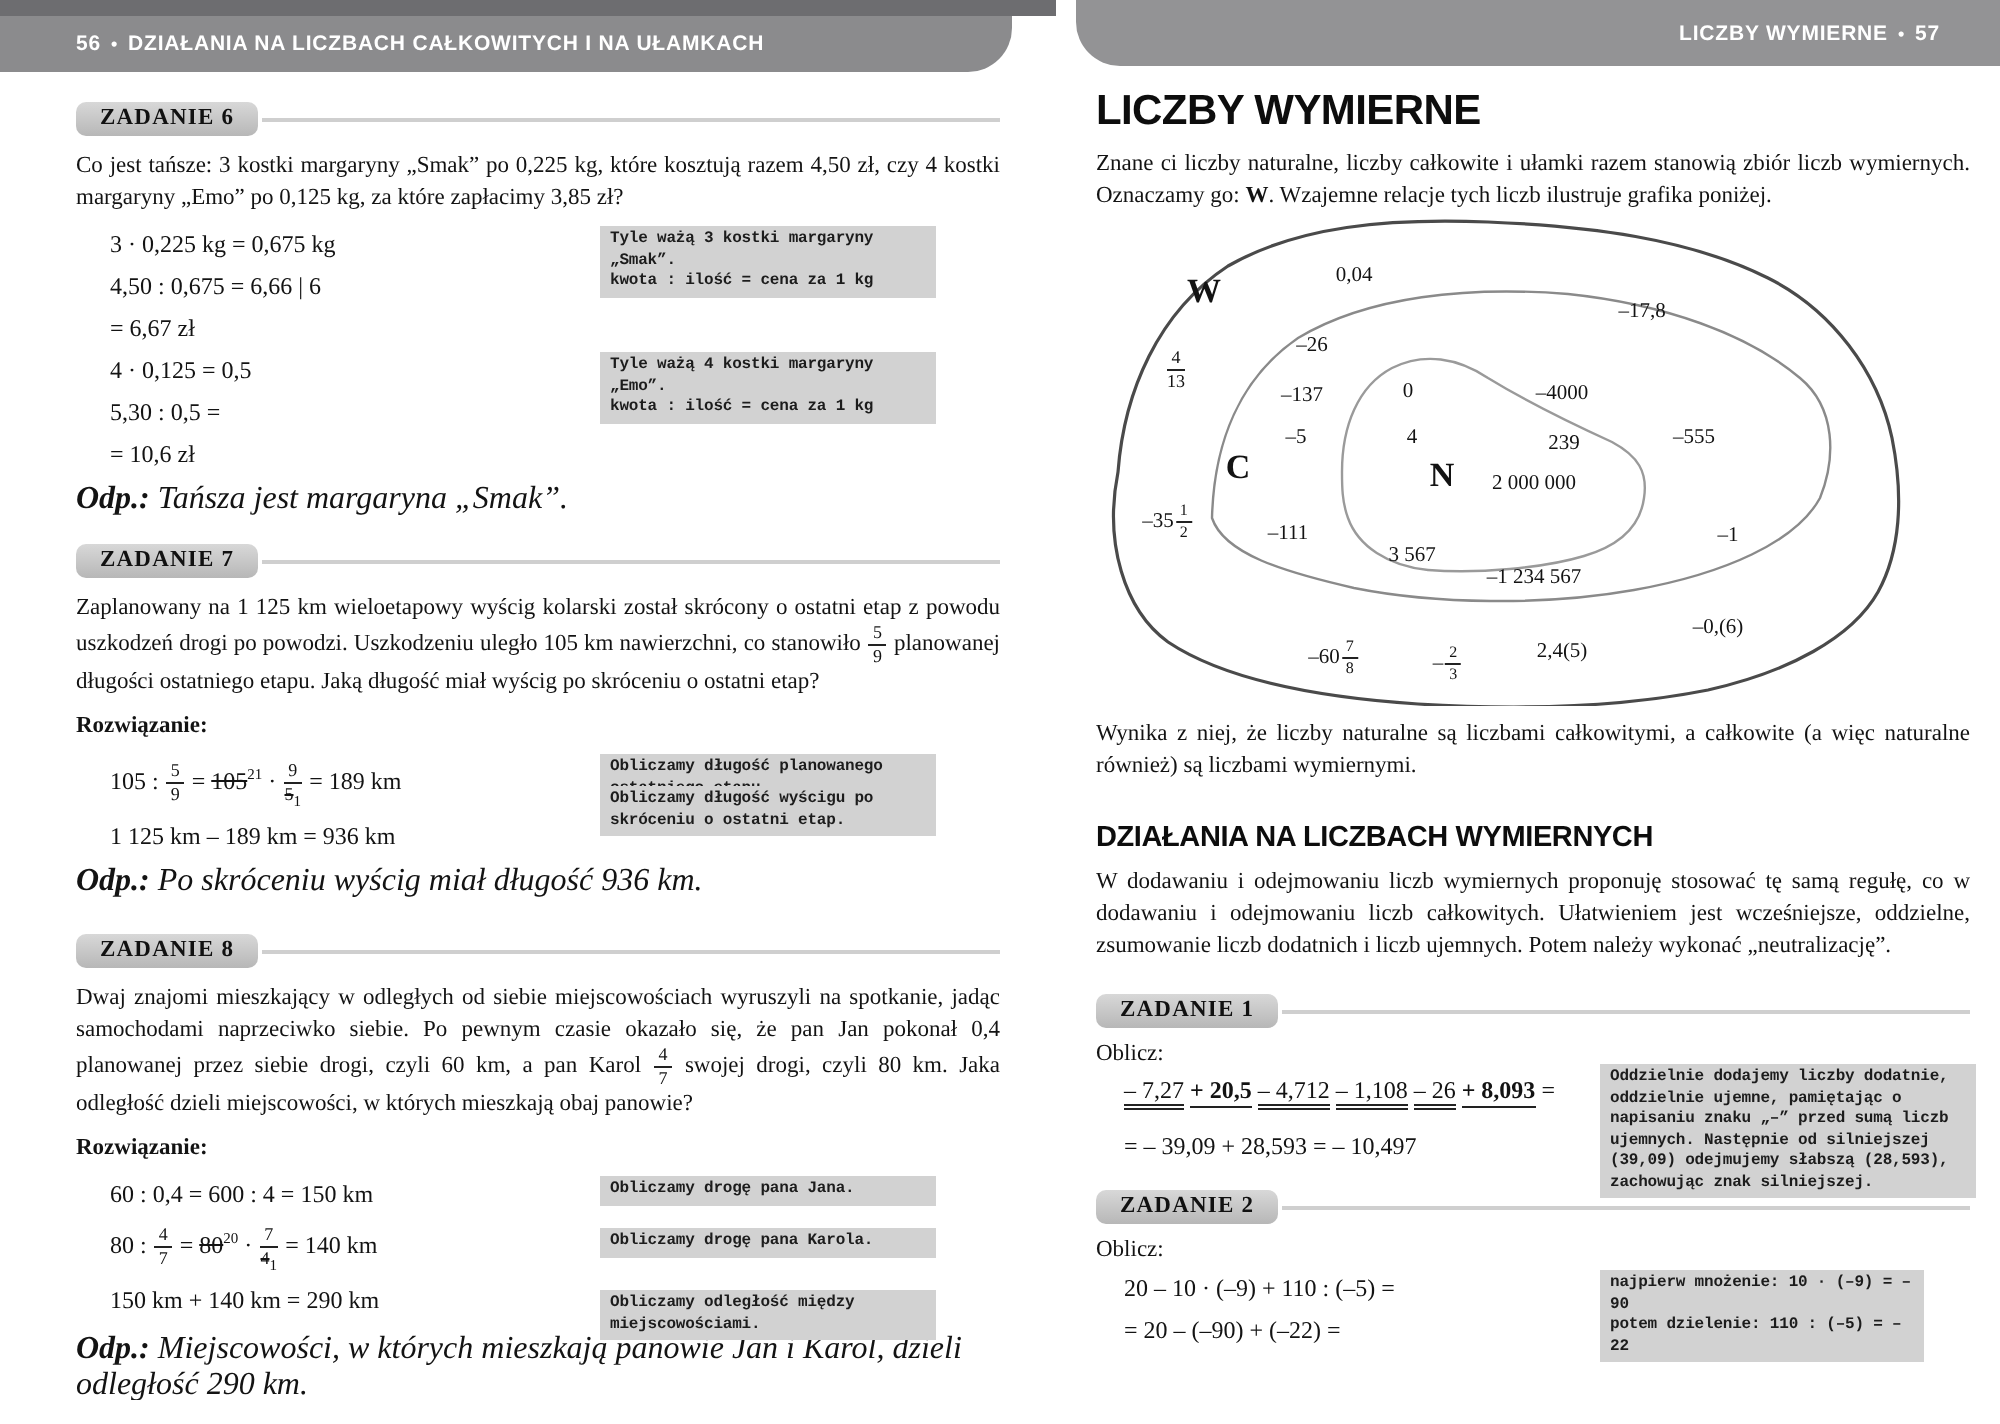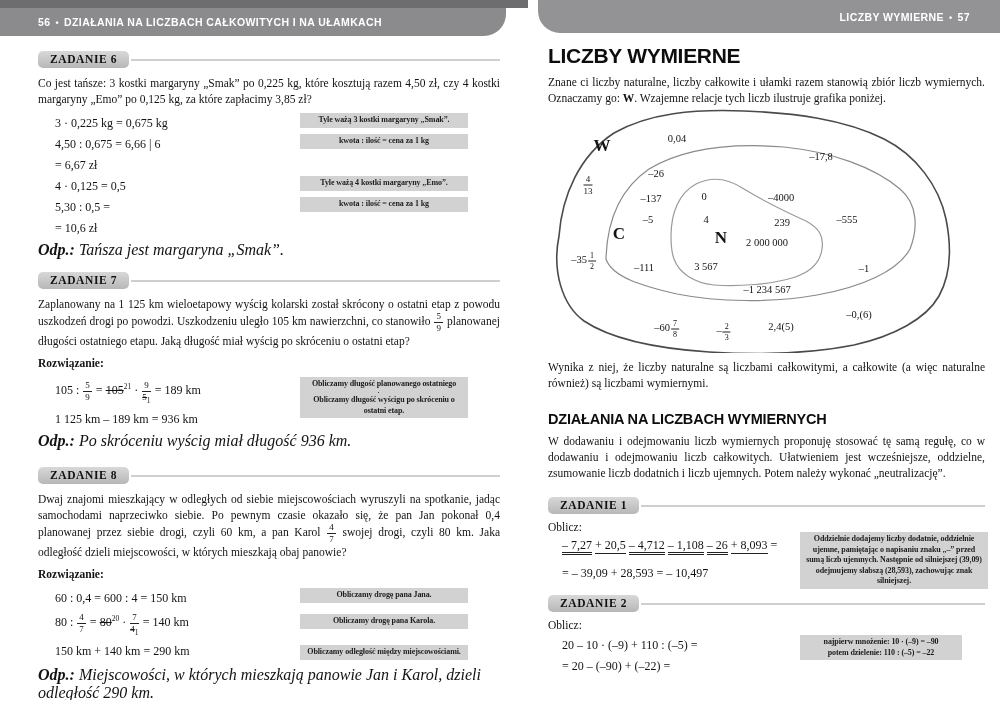--- a/index.html
+++ b/index.html
@@ -30,33 +30,33 @@
   .para{font-size:11.5px;line-height:16px;text-align:justify;}
   .answer{font-size:16px;font-style:italic;}
   .sol-label{font-size:11.5px;font-weight:700;}
   .oblicz{font-size:11.5px;}
   .calc-area{position:relative;padding-left:17px;}
   .calc-row{height:15px;margin-bottom:6px;}
   .calc-row.tall{height:28px;margin-bottom:4px;display:flex;align-items:center;}
   .expr{font-size:12px;white-space:nowrap;}
   .note-box{position:absolute;left:262px;width:168px;box-sizing:border-box;
             background:var(--note_bg,#d2d2d2);padding:2px 5px;white-space:pre-line;
-            font-family:Liberation Serif, serif;font-weight:700;font-size:8px;
-            line-height:10.5px;letter-spacing:-.1px;color:#1c1c1c;text-align:center;}
+            font-family:Liberation Mono, monospace;font-weight:700;font-size:8px;
+            line-height:10.5px;letter-spacing:-.1px;color:#1c1c1c;}
   .page-right .note-box{left:252px;width:162px;}
   
   .frac{display:inline-block;text-align:center;vertical-align:middle;line-height:1;
         font-size:9px;margin:0 1px;}
   .frac .fn{display:block;border-bottom:1px solid #222;padding:0 2px 1px 2px;}
   .frac .fd{display:block;padding-top:1px;}
   .frac.small{font-size:8px;}
   .stk{text-decoration:line-through;}
   sup{font-size:7.5px;vertical-align:super;line-height:0;}
   sub{font-size:7.5px;vertical-align:sub;line-height:0;}
-  .u1{border-bottom:1px solid #222;padding-bottom:1px;}
+  .u1{border-bottom:1px solid #222;padding-bottom:1px;font-weight:bold;}
   .u2{border-bottom:3px double #222;}
   
   .big-title{font-family:"Liberation Sans",sans-serif;font-weight:700;font-size:21px;
              letter-spacing:-.3px;color:#0d0d0d;}
   .sec-title{font-family:"Liberation Sans",sans-serif;font-weight:700;font-size:14.5px;
              letter-spacing:-.2px;color:#0d0d0d;}
   .venn{position:relative;width:456px;height:252px;margin-left:-4px;margin-top:-5px;}
   .venn svg{position:absolute;left:0;top:0;}
   .venn-num{position:absolute;transform:translate(-50%,-50%);font-size:10.5px;white-space:nowrap;}
   .venn-label{position:absolute;transform:translate(-50%,-50%);font-weight:700;font-size:17px;}
@@ -165,21 +165,21 @@
         <div class="venn-num" style="left: 104px; top: 118px;">–5</div>
         <div class="venn-num" style="left: 237px; top: 96px;">–4000</div>
         <div class="venn-num" style="left: 303px; top: 118px;">–555</div>
         <div class="venn-num" style="left: 100px; top: 166px;">–111</div>
         <div class="venn-num" style="left: 320px; top: 167px;">–1</div>
         <div class="venn-num" style="left: 223px; top: 188px;">–1 234 567</div>
         <div class="venn-num" style="left: 160px; top: 95px;">0</div>
         <div class="venn-num" style="left: 162px; top: 118px;">4</div>
         <div class="venn-num" style="left: 238px; top: 121px;">239</div>
         <div class="venn-num" style="left: 223px; top: 141px;">2 000 000</div>
-        <div class="venn-num" style="left: 162px; top: 165px;">3 567</div>
+        <div class="venn-num" style="left: 162px; top: 177px;">3 567</div>
       </div>
 
     <p class="para" style="margin:6px 0 0 0">Wynika z niej, że liczby naturalne są liczbami całkowitymi, a całkowite (a więc naturalne również) są liczbami wymiernymi.</p>
 
     <h2 class="sec-title" style="margin:20px 0 0 0">DZIAŁANIA NA LICZBACH WYMIERNYCH</h2>
     <p class="para" style="margin:6px 0 0 0">W dodawaniu i odejmowaniu liczb wymiernych proponuję stosować tę samą regułę, co w dodawaniu i odejmowaniu liczb całkowitych. Ułatwieniem jest wcześniejsze, oddzielne, zsumowanie liczb dodatnich i liczb ujemnych. Potem należy wykonać „neutralizację”.</p>
 
     <div class="badge-row" style="margin-top:16px">
       <span class="badge">ZADANIE 1</span>
       <span class="badge-rule"></span>

